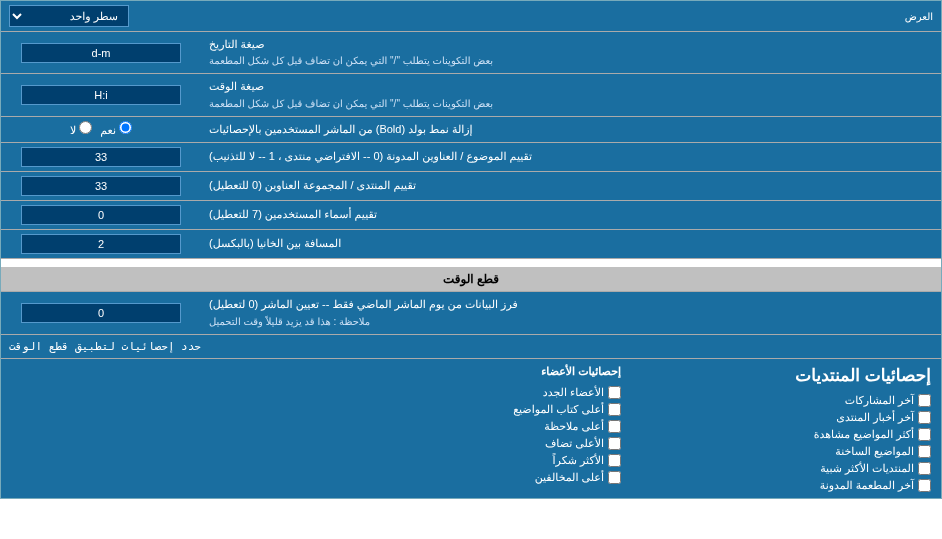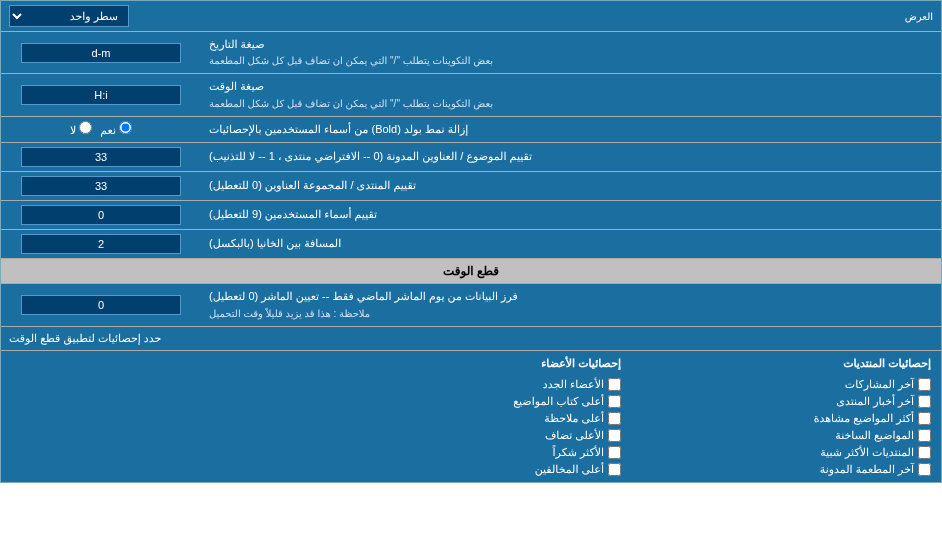--- a/index.html
+++ b/index.html
@@ -67,20 +67,21 @@
       font-size: 11px;
     }
     .section-header {
       background: #c0c0c0;
       padding: 5px 8px;
       font-weight: bold;
       font-size: 12px;
       text-align: center;
       width: 100%;
       border-bottom: 1px solid #aaa;
+      margin-top: 8px;
     }
     .checkboxes-area {
       background: #1a6ea0;
       display: flex;
       width: 100%;
       padding: 6px 10px;
       gap: 10px;
     }
     .checkbox-col {
       flex: 1;
@@ -99,20 +100,21 @@
       background: #1a6ea0;
       color: #fff;
       padding: 5px 8px;
       width: 100%;
       text-align: right;
       font-size: 11px;
       border-bottom: 1px solid #aaa;
       display: flex;
       align-items: center;
       justify-content: flex-end;
+      font-family: Liberation Mono, monospace;
     }
     .hint-text {
       font-size: 10px;
       color: #cce0f5;
       margin-top: 2px;
     }
     .label-cell-stack {
       display: flex;
       flex-direction: column;
       align-items: flex-end;
@@ -170,21 +172,21 @@
         <span class="hint-text">بعض التكوينات يتطلب "/" التي يمكن ان تضاف قبل كل شكل المطعمة</span>
       </div>
     </div>
     <div class="input-cell">
       <input class="input-field" type="text" value="H:i" style="">
     </div>
   </div>
 
   <div class="row">
     <div class="label-cell">
-      <span>إزالة نمط بولد (Bold) من أسماء المستخدمين بالإحصائيات</span>
+      <span>إزالة نمط بولد (Bold) من الماشر المستخدمين بالإحصائيات</span>
     </div>
     <div class="radio-cell">
       <label class="radio-label">
         <input type="radio" name="bold_remove" value="yes" checked="" style="">
         <span>نعم</span>
       </label>
       <label class="radio-label">
         <input type="radio" name="bold_remove" value="no" style="">
         <span>لا</span>
       </label>
@@ -204,21 +206,21 @@
     <div class="label-cell">
       <span>تقييم المنتدى / المجموعة العناوين (0 للتعطيل)</span>
     </div>
     <div class="input-cell">
       <input class="input-field" type="text" value="33" style="">
     </div>
   </div>
 
   <div class="row">
     <div class="label-cell">
-      <span>تقييم أسماء المستخدمين (9 للتعطيل)</span>
+      <span>تقييم أسماء المستخدمين (7 للتعطيل)</span>
     </div>
     <div class="input-cell">
       <input class="input-field" type="text" value="0" style="">
     </div>
   </div>
 
   <div class="row">
     <div class="label-cell">
       <span>المسافة بين الخانيا (بالبكسل)</span>
     </div>
@@ -241,21 +243,21 @@
     </div>
   </div>
 
   <div class="limit-row">
     <span>حدد إحصائيات لتطبيق قطع الوقت</span>
   </div>
 
   <div class="checkboxes-area">
 
     <div class="checkbox-col">
-      <div style="color:#fff; font-weight:bold; font-size:11px; margin-bottom:4px;">إحصائيات المنتديات</div>
+      <div style="color:#fff; font-weight:bold; font-size:17px; margin-bottom:4px;">إحصائيات المنتديات</div>
       <div class="checkbox-row">
         <input type="checkbox" style="">
         <span>آخر المشاركات</span>
       </div>
       <div class="checkbox-row">
         <input type="checkbox" style="">
         <span>آخر أخبار المنتدى</span>
       </div>
       <div class="checkbox-row">
         <input type="checkbox" style="">

